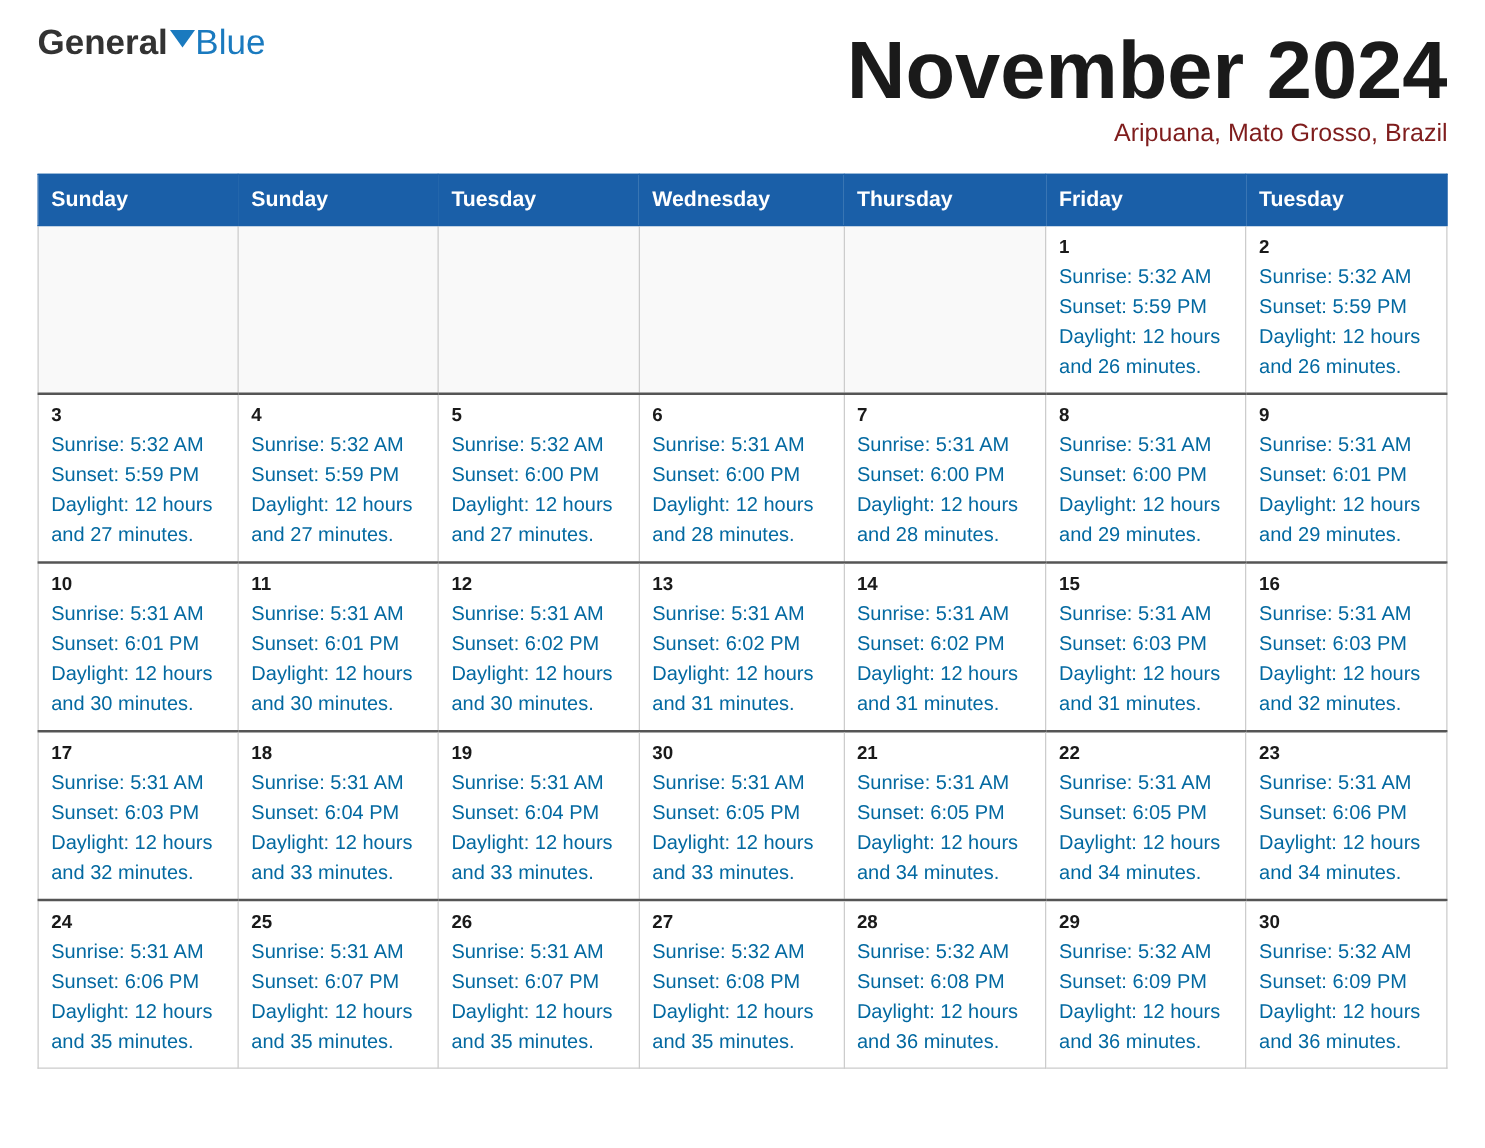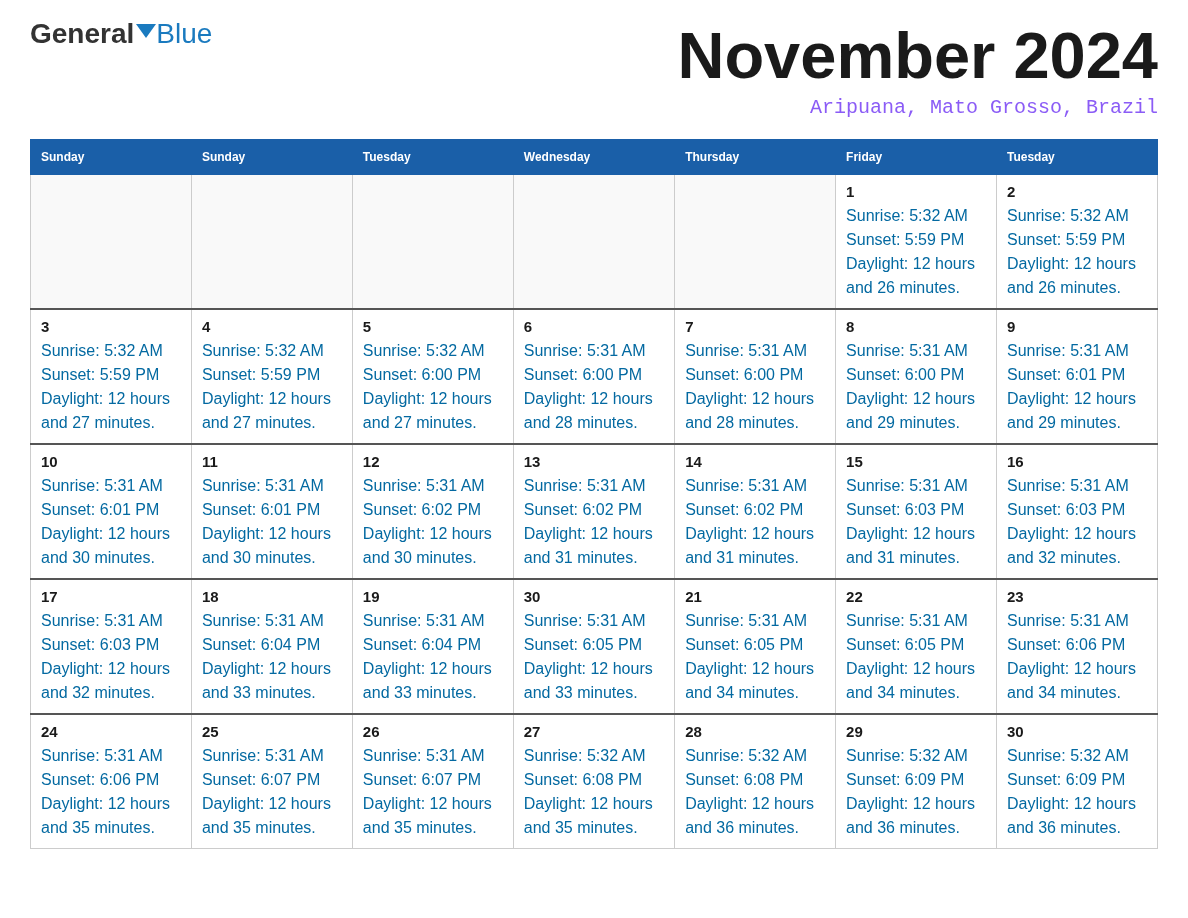--- a/index.html
+++ b/index.html
@@ -54,33 +54,32 @@
     }
     .title-block h1 {
       font-size: 65px;
       font-weight: bold;
       color: #1a1a1a;
       line-height: 1.1;
     }
     .title-block h2 {
       font-size: 20px;
       font-weight: normal;
-      color: #8b5cf6;
+      color: #7f1d1d;
       margin-top: 4px;
-      font-family: Liberation Mono, monospace;
     }
     .calendar {
       width: 100%;
       border-collapse: collapse;
       border: 1px solid #ccc;
     }
     .calendar thead tr th {
       background: #1a5fa8;
       color: #fff;
-      font-size: 12px;
+      font-size: 17px;
       font-weight: bold;
       padding: 10px 10px;
       text-align: left;
       border: 1px solid #1a5fa8;
     }
     .calendar tbody tr td {
       vertical-align: top;
       padding: 8px 10px;
       border: 1px solid #ccc;
       width: 170px;

